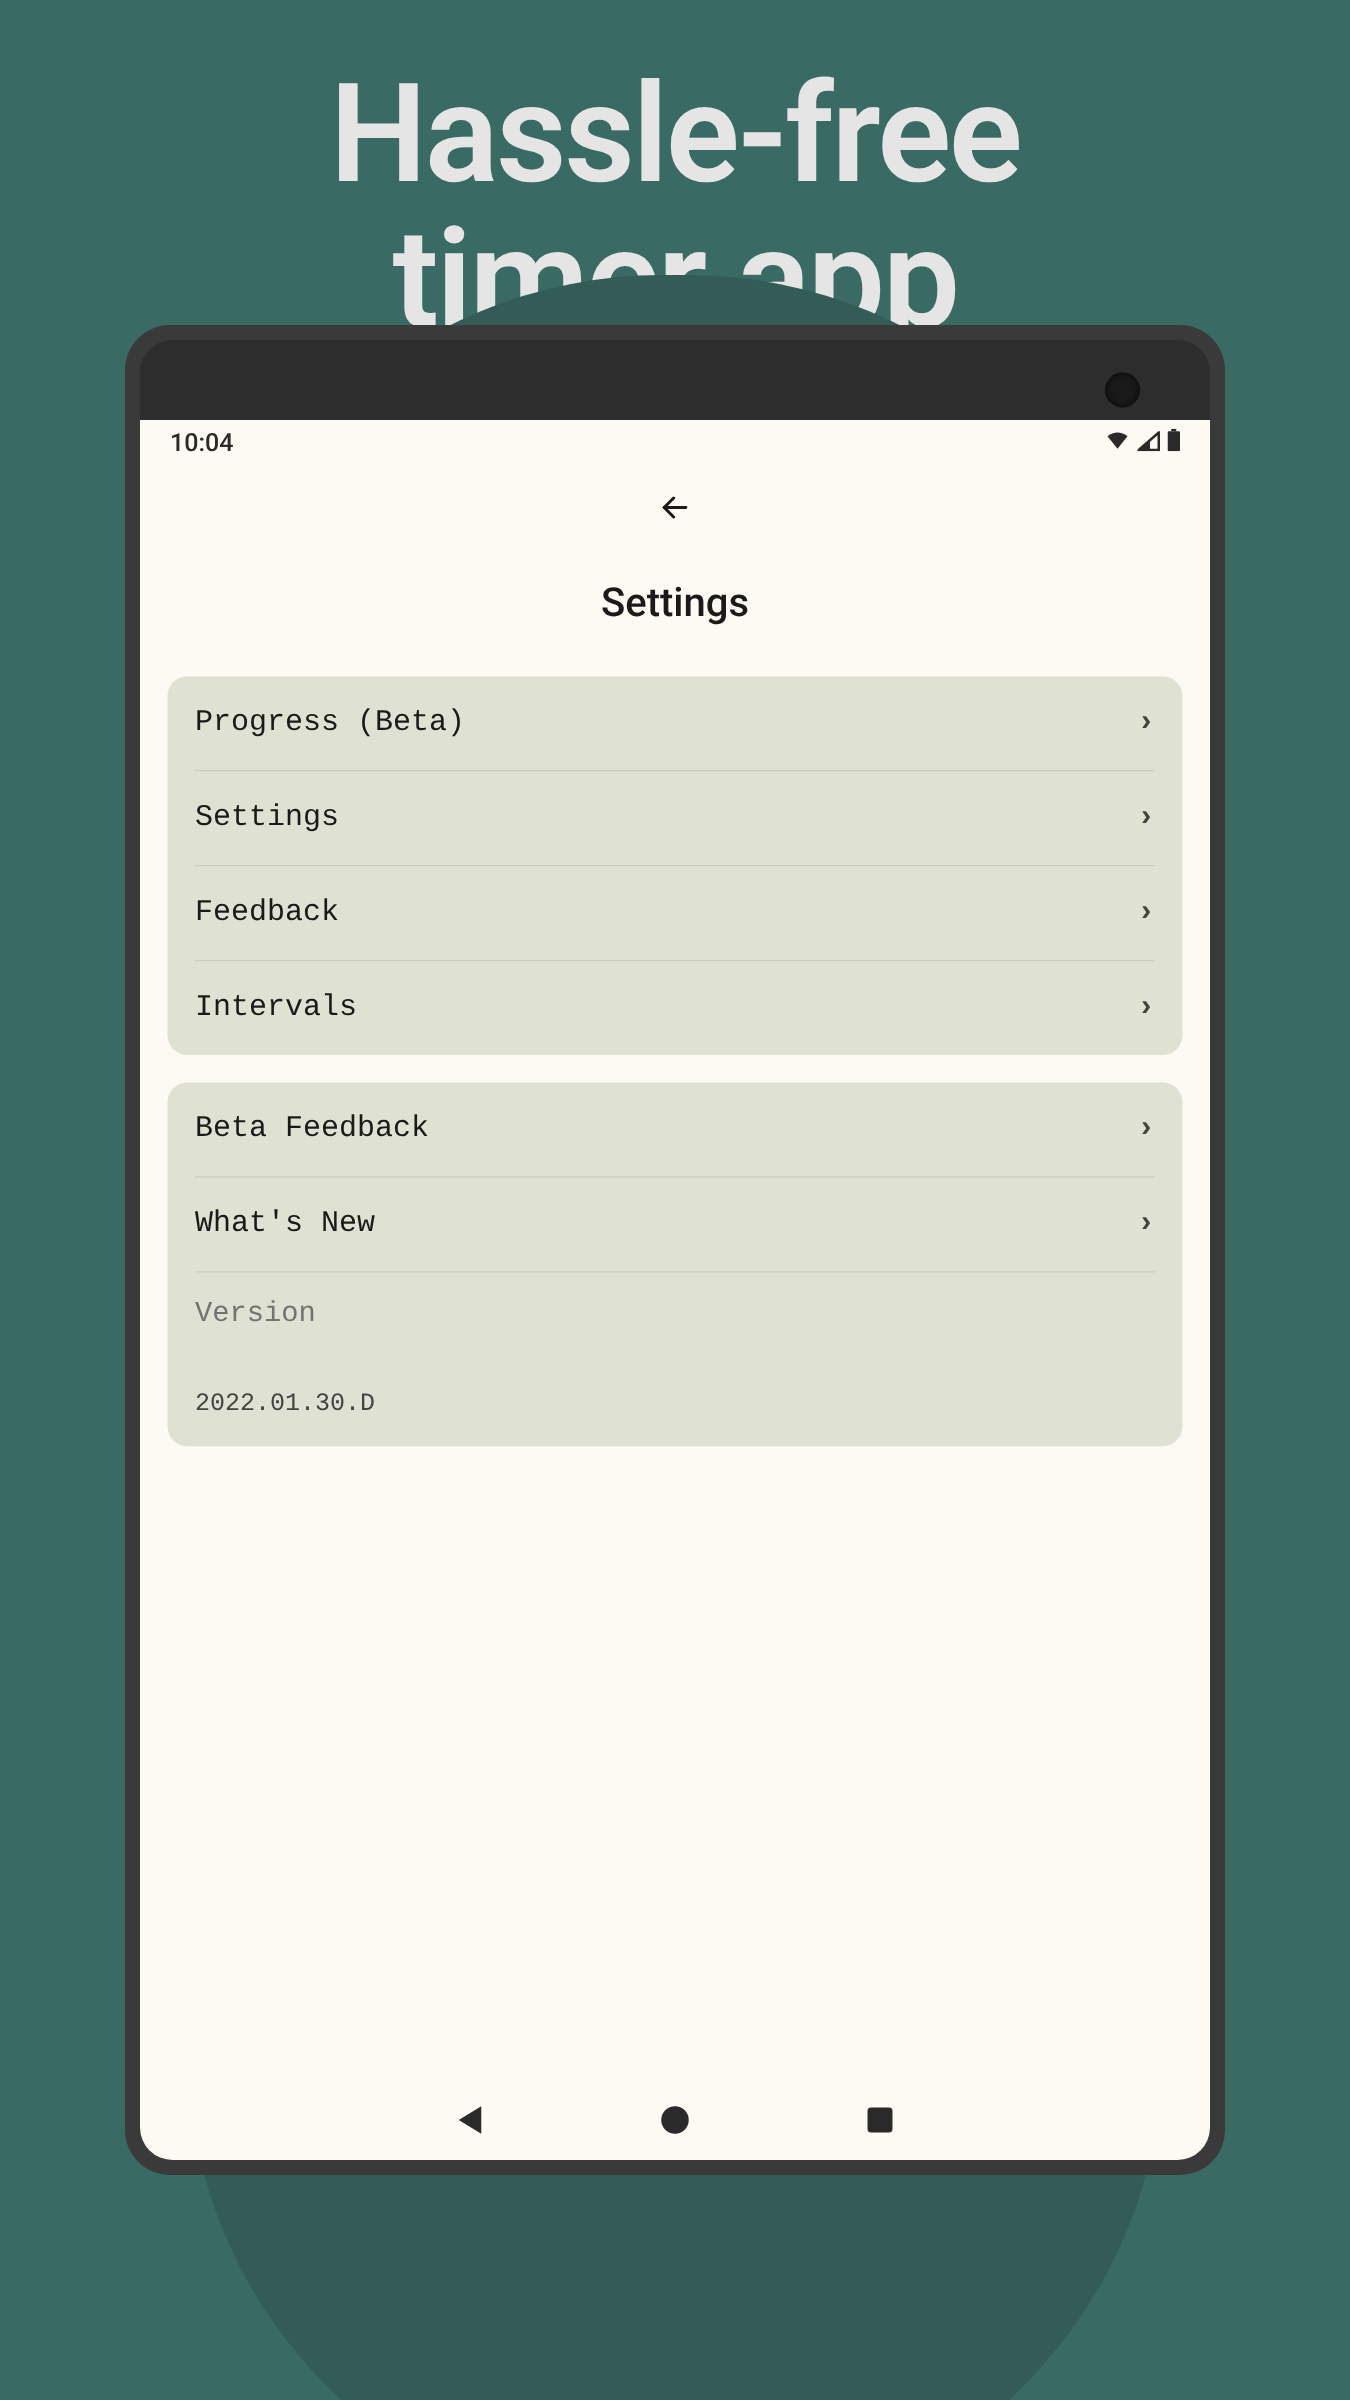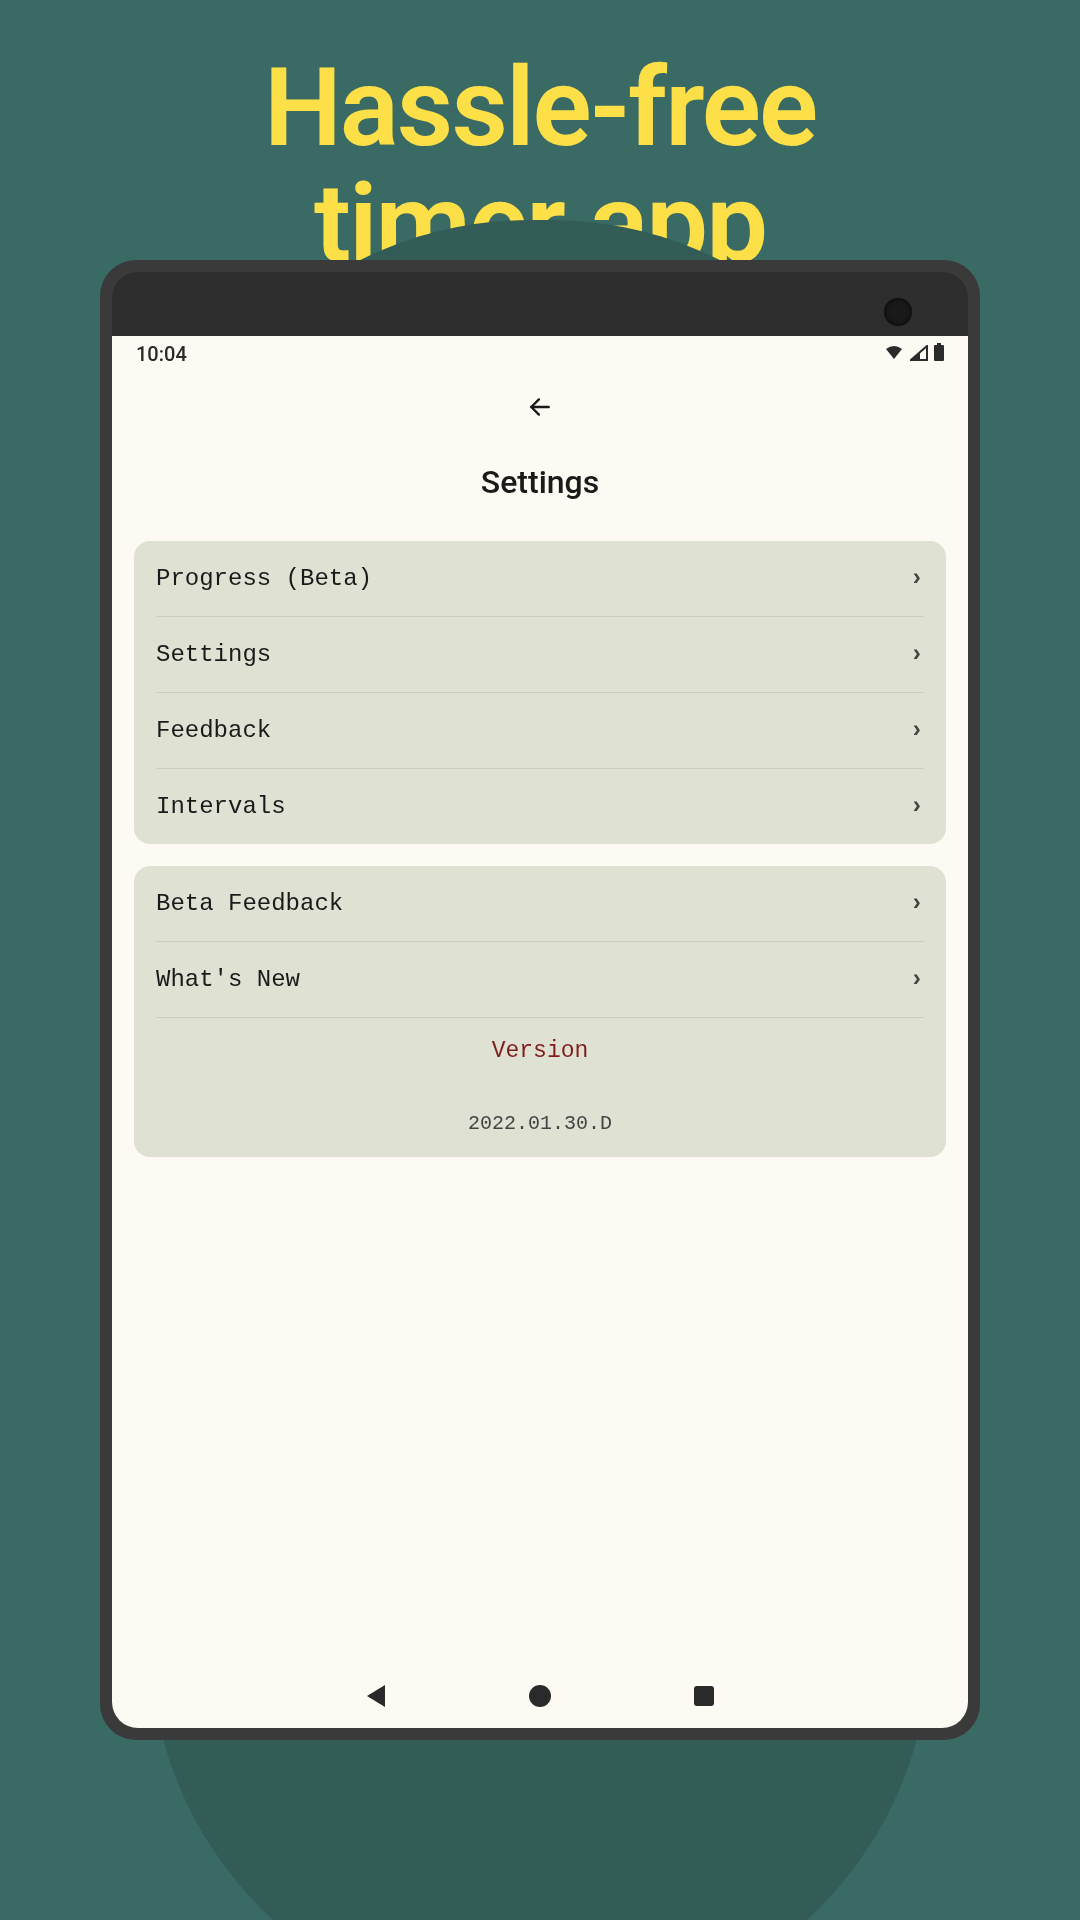--- a/index.html
+++ b/index.html
@@ -6,21 +6,21 @@
   body {
     width: 1080px;
     height: 1920px;
     background: #3a6a64;
     font-family: -apple-system, BlinkMacSystemFont, 'Segoe UI', Roboto, sans-serif;
     overflow: hidden;
     position: relative;
   }
   .hero-title {
     text-align: center;
-    color: #fde047;
+    color: #e5e5e5;
     font-size: 110px;
     font-weight: 600;
     line-height: 1.05;
     padding-top: 50px;
     letter-spacing: -2px;
   }
   .device-shadow {
     position: absolute;
     top: 220px;
     left: 50%;
@@ -43,21 +43,20 @@
     padding: 12px;
     z-index: 1;
   }
   .device-inner {
     width: 100%;
     height: 100%;
     background: #2d2d2d;
     border-radius: 26px;
     position: relative;
     overflow: hidden;
-    text-align: center;
   }
   .camera {
     position: absolute;
     top: 26px;
     right: 56px;
     width: 28px;
     height: 28px;
     background: #1a1a1a;
     border-radius: 50%;
     box-shadow: inset 0 0 6px rgba(0,0,0,0.8);
@@ -131,21 +130,21 @@
   .chevron {
     font-size: 24px;
     color: #444;
     font-weight: 700;
   }
   .version-item {
     padding: 20px 22px 22px 22px;
   }
   .version-label {
     font-size: 23px;
-    color: #7f1d1d;
+    color: #737373;
     margin-bottom: 2px;
   }
   .version-value {
     font-size: 20px;
     color: #444;
     margin-top: 48px;
   }
   .nav-bar {
     position: absolute;
     bottom: 0;

